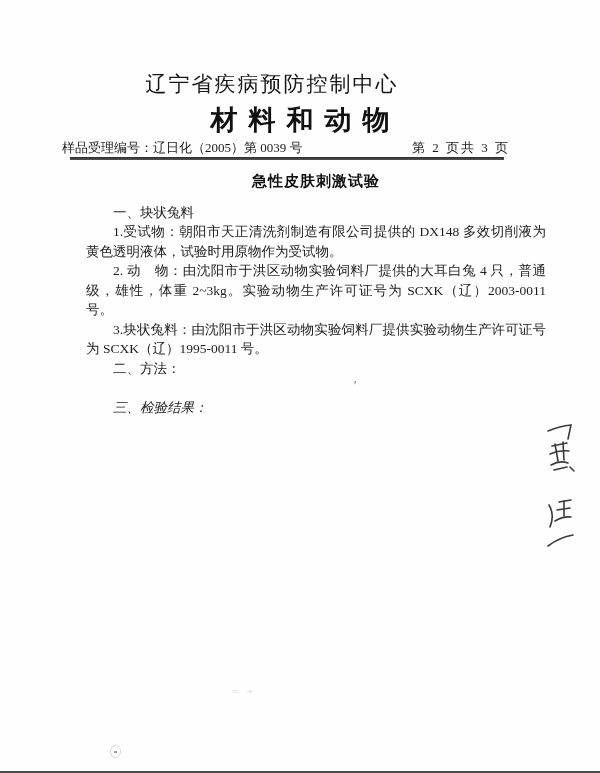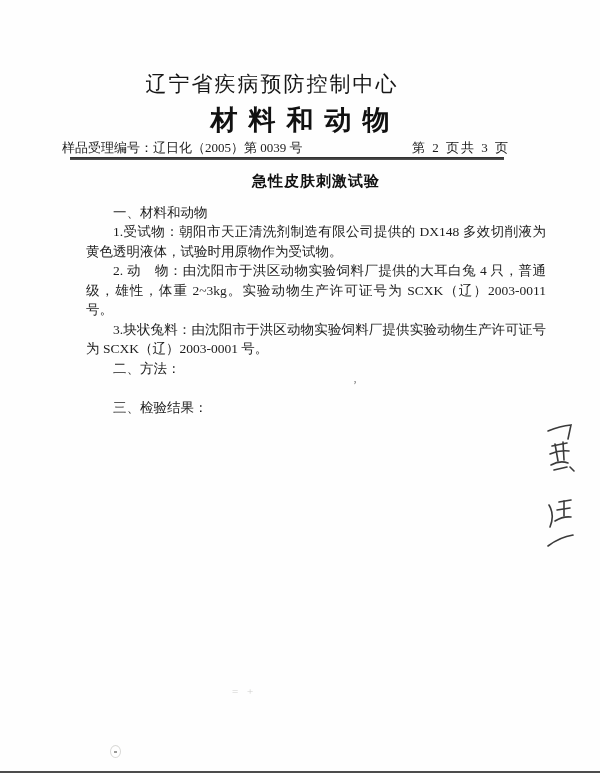--- a/index.html
+++ b/index.html
@@ -53,21 +53,21 @@
     text-align: center;
     font-size: 15px; font-weight: bold; letter-spacing: 1px;
     color: #111;
   }
   .doc p {
     margin: 0;
     text-indent: 2em;
     text-align: justify;
     word-break: break-all;
   }
-  .doc p.sp-before { margin-top: 19.5px; }
+  .doc p.sp-before { margin-top: 19.5px; font-style: italic; }
 
   
   .margin-note {
     position: absolute; top: 415px; left: 540px;
     width: 42px; height: 140px;
   }
   .margin-note svg { display: block; }
 
   
   .speck-quote {
@@ -100,24 +100,24 @@
   <div class="org-name">辽宁省疾病预防控制中心</div>
   <div class="report-title">材料和动物</div>
   <div class="meta-row">
     <span class="meta-sample">样品受理编号：辽日化（2005）第 0039 号</span>
     <span class="meta-page">第 2 页共 3 页</span>
   </div>
   <div class="header-rule"></div>
 
   <div class="doc">
     <div class="section-title">急性皮肤刺激试验</div>
-    <p>一、材料和动物</p>
+    <p>一、块状兔料</p>
     <p>1.受试物：朝阳市天正清洗剂制造有限公司提供的 DX148 多效切削液为黄色透明液体，试验时用原物作为受试物。</p>
     <p>2. 动　物：由沈阳市于洪区动物实验饲料厂提供的大耳白兔 4 只，普通级，雄性，体重 2~3kg。实验动物生产许可证号为 SCXK（辽）2003-0011 号。</p>
-    <p>3.块状兔料：由沈阳市于洪区动物实验饲料厂提供实验动物生产许可证号为 SCXK（辽）2003-0001 号。</p>
+    <p>3.块状兔料：由沈阳市于洪区动物实验饲料厂提供实验动物生产许可证号为 SCXK（辽）1995-0011 号。</p>
     <p>二、方法：</p>
     <p class="sp-before">三、检验结果：</p>
   </div>
 
   <div class="margin-note" aria-label="登 证">
     <svg width="42" height="140" viewBox="0 0 42 140" fill="none" stroke="#3a3a3a" stroke-width="1.6" stroke-linecap="round">
 
       <path d="M8,16 Q20,11 31,10 L28,24"></path>
 
       <path d="M12,31 L27,28"></path>

